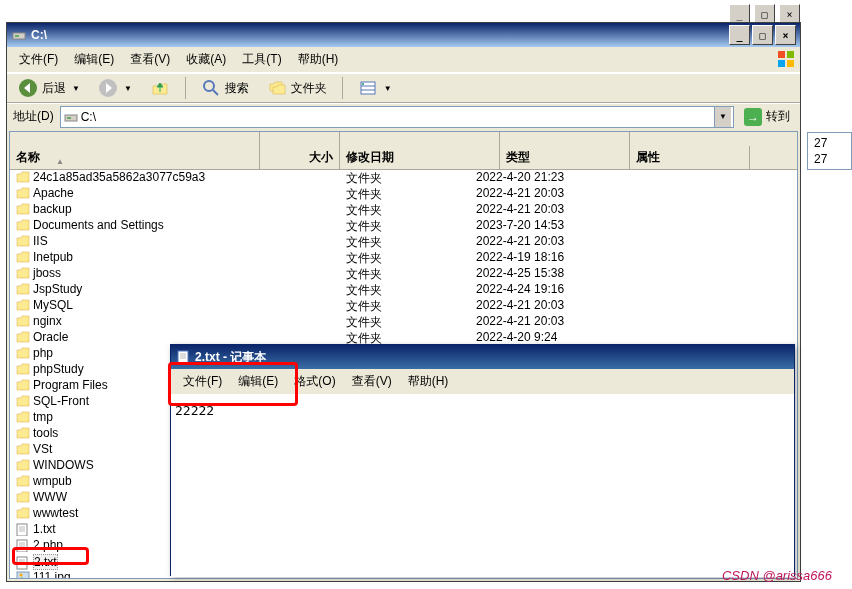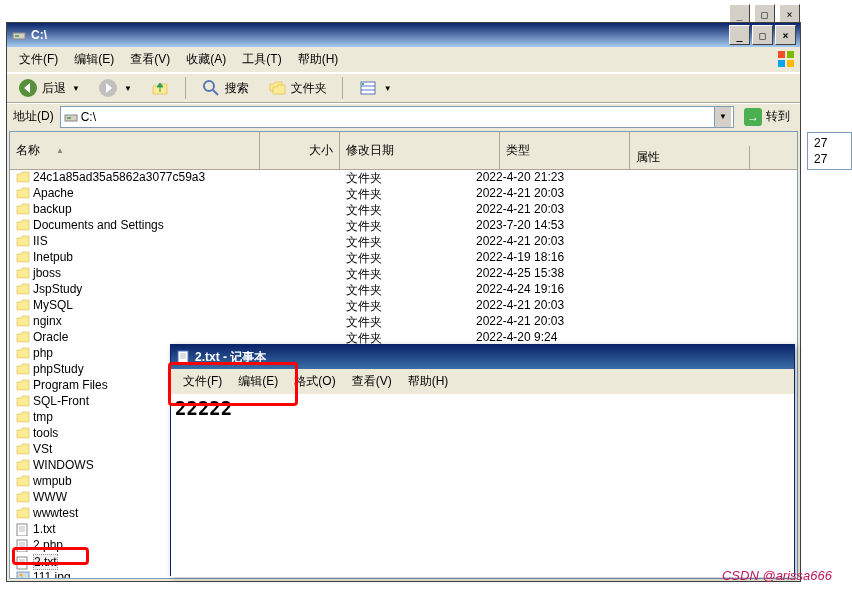--- a/index.html
+++ b/index.html
@@ -25,21 +25,21 @@
   .addrbar { height: 26px; background: #ece9d8; display: flex; align-items: center; padding: 0 4px; border-top: 1px solid #fff; gap: 4px;}
   .addrbar .addr-label { padding: 0 2px;}
   .addrbar .addr-input-wrap { flex: 1; height: 22px; background: #fff; border: 1px solid #7f9db9; display:flex; align-items:center; padding: 0 2px;}
   .addrbar .addr-input { flex:1; border:none; outline:none; font: inherit; }
   .addrbar .addr-drop-btn { width: 17px; height: 20px; background: #d4d0c8; border-left: 1px solid #7f9db9; display:flex; align-items:center; justify-content:center; font-size:8px;}
   .addrbar .go-btn { display:flex; align-items:center; gap:4px; padding: 2px 6px;}
   .go-arrow { width: 18px; height: 18px; background: #4caf50; border-radius: 3px; display:flex; align-items:center; justify-content:center; color:#fff; font-size:12px; font-weight:bold;}
   
   .listview { position: relative; background: #fff; border: 1px solid #7f9db9; margin: 2px; height: calc(100% - 110px); overflow: hidden;}
   .lv-header { display:flex; background: #ece9d8; border-bottom: 1px solid #aca899;}
-  .lv-hcell { padding: 3px 6px; border-right: 1px solid #aca899; font-weight: normal; position:relative; display:flex; align-items:center; gap:16px;}
+  .lv-hcell { padding: 3px 6px; border-right: 1px solid #aca899; font-weight: bold; position:relative; display:flex; align-items:flex-end; gap:16px;}
   .col-name { width: 250px; } .col-size { width: 80px; text-align:right; justify-content:flex-end; } .col-type { width: 130px; } .col-date { width: 160px; } .col-attr { width: 120px; margin-top: 14px; }
   .lv-body { }
   .lv-row { display:flex; align-items:flex-start; height: 16px; }
   .lv-cell { padding: 0 6px; white-space: nowrap; overflow: hidden; }
   .cell-name { width: 250px; display:flex; align-items:center; gap: 3px;}
   .cell-size { width: 80px; text-align:right; } .cell-type { width: 130px; } .cell-date { width: 160px; } .cell-attr { width: 120px; }
   .file-icon { width: 14px; height: 12px; flex-shrink:0; }
   .folder-svg { fill: #fceb92; stroke: #d9a93b; stroke-width:0.5; }
   .txt-svg { fill: #fff; stroke: #888; }
   .img-svg { fill: #cde; stroke: #7f9db9; }
@@ -50,21 +50,21 @@
   .right-strip { position: absolute; right: 0; top: 132px; width: 45px; background: #fff; border: 1px solid #7f9db9; padding: 2px 0; }
   .right-strip div { padding: 1px 6px; }
   
   
   .top-controls { position: absolute; right: 52px; top: 4px; display:flex; gap: 2px; }
   .top-controls .win-btn { background: #d4d0c8; }
   
   
   .notepad { position: absolute; left: 170px; top: 344px; width: 625px; height: 232px; border: 1px solid #0a246a; background: #ece9d8; box-shadow: 2px 2px 6px rgba(0,0,0,0.3);}
   .notepad .titlebar { background: linear-gradient(#0a246a, #3a6ea5); }
-  .notepad-body { background: #fff; height: calc(100% - 48px); padding: 2px 4px; font-family: "SimSun", monospace; font-size: 19px; font-weight: bold; }
+  .notepad-body { background: #fff; height: calc(100% - 48px); padding: 8px 4px; font-family: "SimSun", monospace; font-size: 13px; font-weight: normal; }
   
   
   .highlight-box { position: absolute; border: 3px solid #ff0000; border-radius: 4px; pointer-events: none; z-index: 100; }
   .hl1 { left: 168px; top: 362px; width: 130px; height: 44px; }
   .hl2 { left: 12px; top: 547px; width: 77px; height: 18px; }
   
   
   .watermark { position: absolute; right: 20px; bottom: 6px; color: #be185d; font-size: 13px; font-style: italic; }
   
   svg { display: block; }

